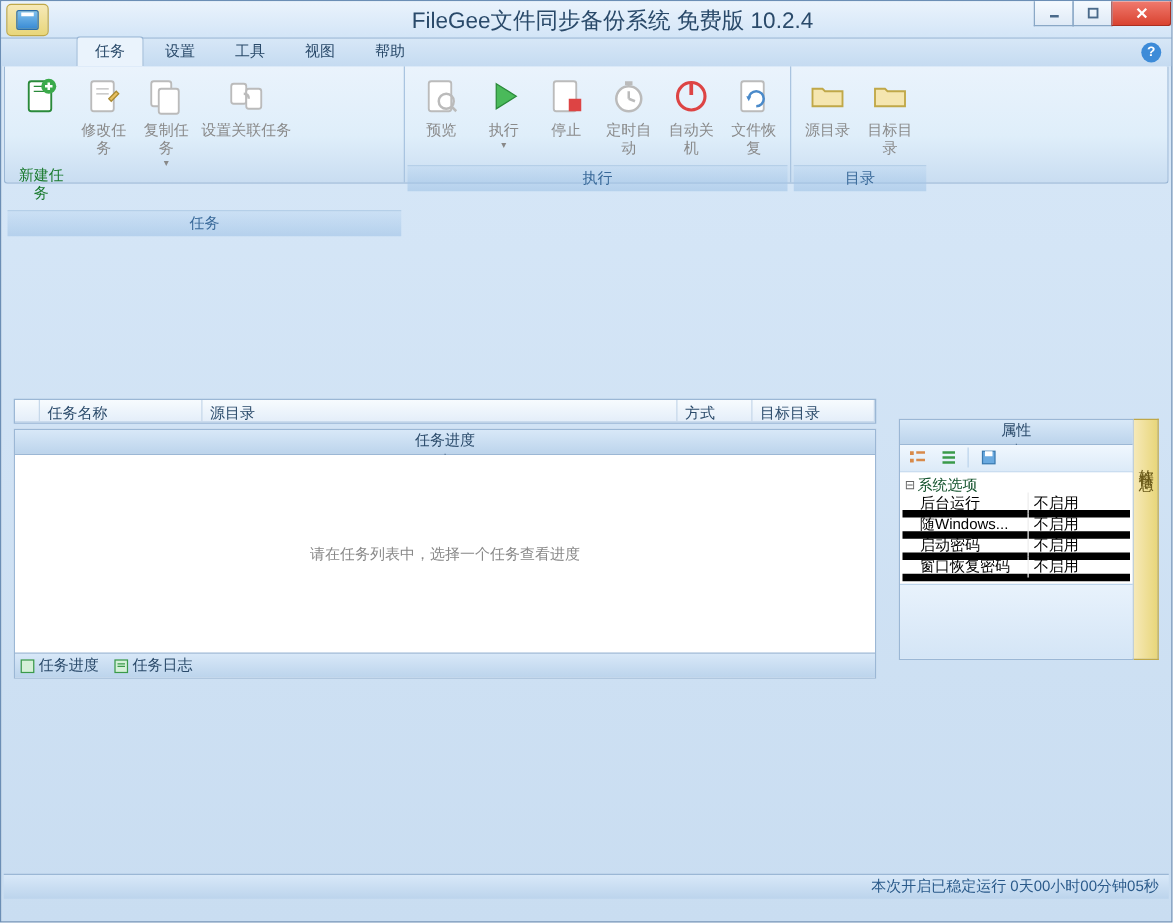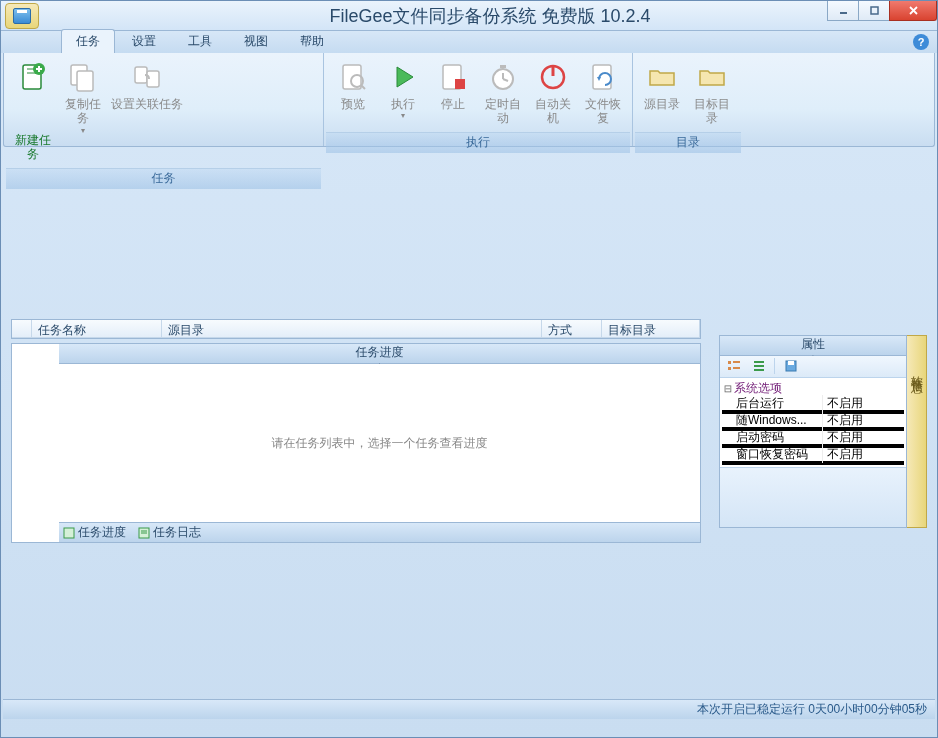--- a/index.html
+++ b/index.html
@@ -42,38 +42,38 @@
 
 .task-list { flex: 1; }
 .list-header { height: 18px; background: linear-gradient(to bottom, #f7fbfe, #e4eef9); border-bottom: 1px solid #c6d8ea; display: flex; }
 .list-header .col { border-right: 1px solid #c6d8ea; padding: 2px 6px; color: #2a4a6a; }
 .list-body { flex: 1; background: #fff; position: relative; overflow: hidden; }
 .hscroll { position: absolute; bottom: 0; left: 0; right: 0; height: 16px; background: #f0f0f0; border-top: 1px solid #d0d0d0; display: flex; align-items: center; }
 .hscroll .thumb { position: absolute; left: 16px; width: 160px; height: 12px; top: 2px; background: linear-gradient(to bottom, #e8f0f8, #c8d8e8); border: 1px solid #a0b8d0; border-radius: 2px; }
 .hscroll .arrow { width: 16px; height: 16px; display: flex; align-items: center; justify-content: center; color: #666; }
 .hscroll .arrow.r { margin-left: auto; }
 
-.progress-panel { height: 200px; padding-left: 47px; }
+.progress-panel { height: 200px; }
 .panel-titlebar { height: 20px; background: linear-gradient(to bottom, #d8e8f8, #bcd4ec); border-bottom: 1px solid #9bb7d5; display: flex; align-items: center; padding: 0 4px; color: #2a4a6a; flex-direction: column; }
 .panel-titlebar .ptitle { flex: 1; }
 .panel-titlebar .pin, .panel-titlebar .x { width: 14px; text-align: center; color: #4a6a8a; font-size: 11px; }
 .progress-body { flex: 1; display: flex; align-items: center; justify-content: center; color: #888; background: #fff; }
 .progress-tabs { height: 20px; background: linear-gradient(to bottom, #d8e8f8, #bcd4ec); border-top: 1px solid #9bb7d5; display: flex; align-items: center; padding: 0 4px; gap: 12px; }
 .progress-tabs .ptab { display: flex; align-items: center; gap: 3px; color: #2a4a6a; }
 .progress-tabs .ico2 { width: 12px; height: 12px; }
 
 .props-panel { flex: 1; }
 .props-toolbar { height: 22px; background: linear-gradient(to bottom, #f0f7fe, #dceaf8); border-bottom: 1px solid #bcd4ec; display: flex; align-items: center; padding: 0 6px; gap: 8px; }
 .props-toolbar .tb-ico { width: 16px; height: 16px; display: flex; align-items: center; justify-content: center; color: #2a7a4a; }
 .props-toolbar .sep { width: 1px; height: 16px; background: #bcd4ec; }
 .props-body { flex: 1; background: #fff; padding: 2px; overflow: auto; }
 .tree-row { display: flex; align-items: center; height: 17px; }
 .tree-toggle { width: 12px; text-align: center; color: #666; font-size: 10px; }
-.tree-group { color: #701a75; }
-.prop-row { display: flex; border-bottom: 4px solid #000000; height: 17px; align-items: center; padding-left: 14px; }
+.tree-group { color: #14532d; }
+.prop-row { display: flex; border-bottom: 6px solid #000000; height: 17px; align-items: center; padding-left: 14px; }
 .prop-row .k { width: 86px; color: #000; overflow: hidden; white-space: nowrap; }
 .prop-row .v { flex: 1; color: #000; border-left: 1px solid #ededed; padding-left: 4px; }
 .props-footer { height: 60px; background: linear-gradient(to bottom, #e8f2fc, #d4e5f6); border-top: 1px solid #bcd4ec; }
 
 .side-tab { width: 20px; background: linear-gradient(to right, #f6e9b8, #e8d67a); border: 1px solid #c0a848; border-left: none; display: flex; align-items: flex-start; justify-content: center; padding-top: 30px; }
 .side-tab .vtext { writing-mode: vertical-rl; color: #6a5a1a; letter-spacing: 2px; }
 
 .statusbar { position: absolute; bottom: 18px; left: 2px; right: 2px; height: 20px; background: linear-gradient(to bottom, #d8e8f8, #bcd4ec); border-top: 1px solid #9bb7d5; display: flex; align-items: center; justify-content: flex-end; padding: 0 8px; color: #2a5a8a; }
 </style>
 </head>
@@ -128,20 +128,31 @@
                 <circle cx="22" cy="8" r="6" fill="#3aaa4a"></circle>
                 <line x1="22" y1="5" x2="22" y2="11" stroke="#fff" stroke-width="2"></line>
                 <line x1="19" y1="8" x2="25" y2="8" stroke="#fff" stroke-width="2"></line>
               </svg>
             </span>
           <span class="lbl">新建任务</span>
         </div>
         <div class="ribbon-item">
           <span class="ico">
               <svg width="32" height="32" viewBox="0 0 32 32">
+                <rect x="6" y="4" width="18" height="24" rx="2" fill="#fff" stroke="#bbb" stroke-width="1.5"></rect>
+                <line x1="10" y1="10" x2="20" y2="10" stroke="#bbb"></line>
+                <line x1="10" y1="14" x2="20" y2="14" stroke="#bbb"></line>
+                <path d="M20 18 L26 12 L28 14 L22 20 Z" fill="#e8c060" stroke="#aa8a30"></path>
+              </svg>
+            </span>
+          <span class="lbl">修改任务</span>
+        </div>
+        <div class="ribbon-item">
+          <span class="ico">
+              <svg width="32" height="32" viewBox="0 0 32 32">
                 <rect x="4" y="4" width="16" height="20" rx="2" fill="#fff" stroke="#bbb" stroke-width="1.5"></rect>
                 <rect x="10" y="10" width="16" height="20" rx="2" fill="#fff" stroke="#bbb" stroke-width="1.5"></rect>
               </svg>
             </span>
           <span class="lbl dd">复制任务</span>
         </div>
         <div class="ribbon-item wide">
           <span class="ico">
               <svg width="32" height="32" viewBox="0 0 32 32">
                 <rect x="4" y="6" width="12" height="16" rx="2" fill="#fff" stroke="#bbb" stroke-width="1.5"></rect>

